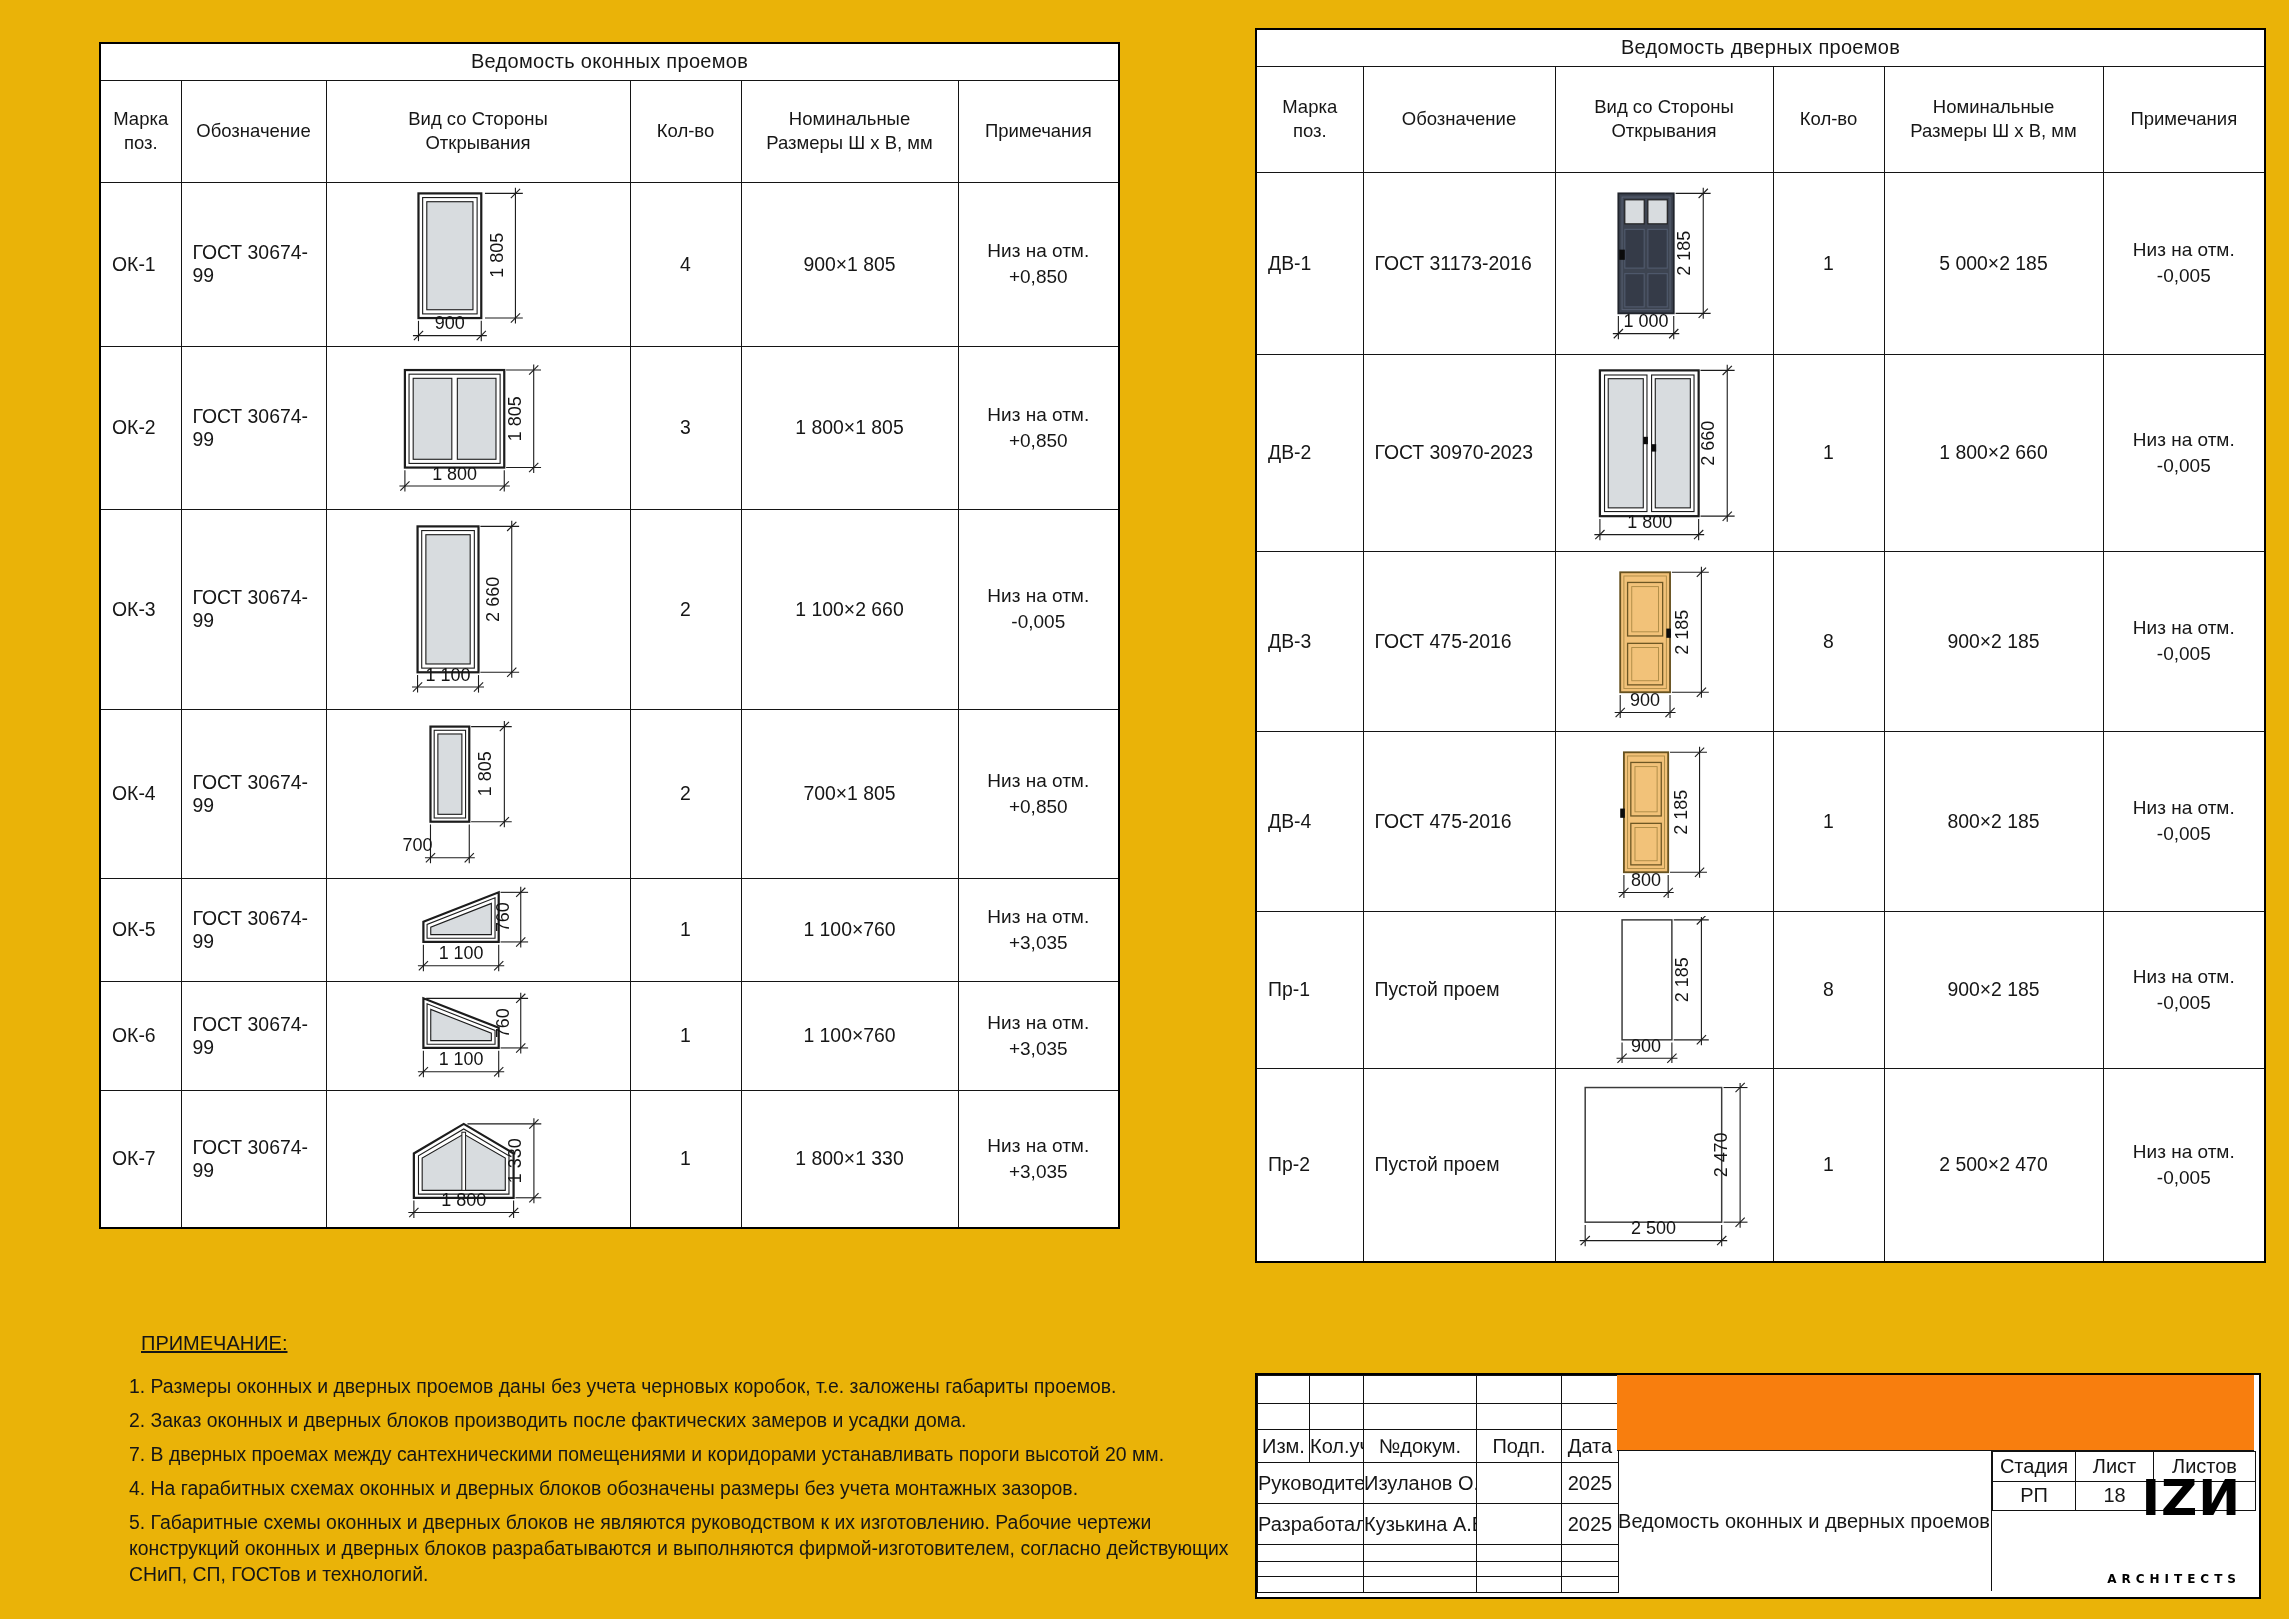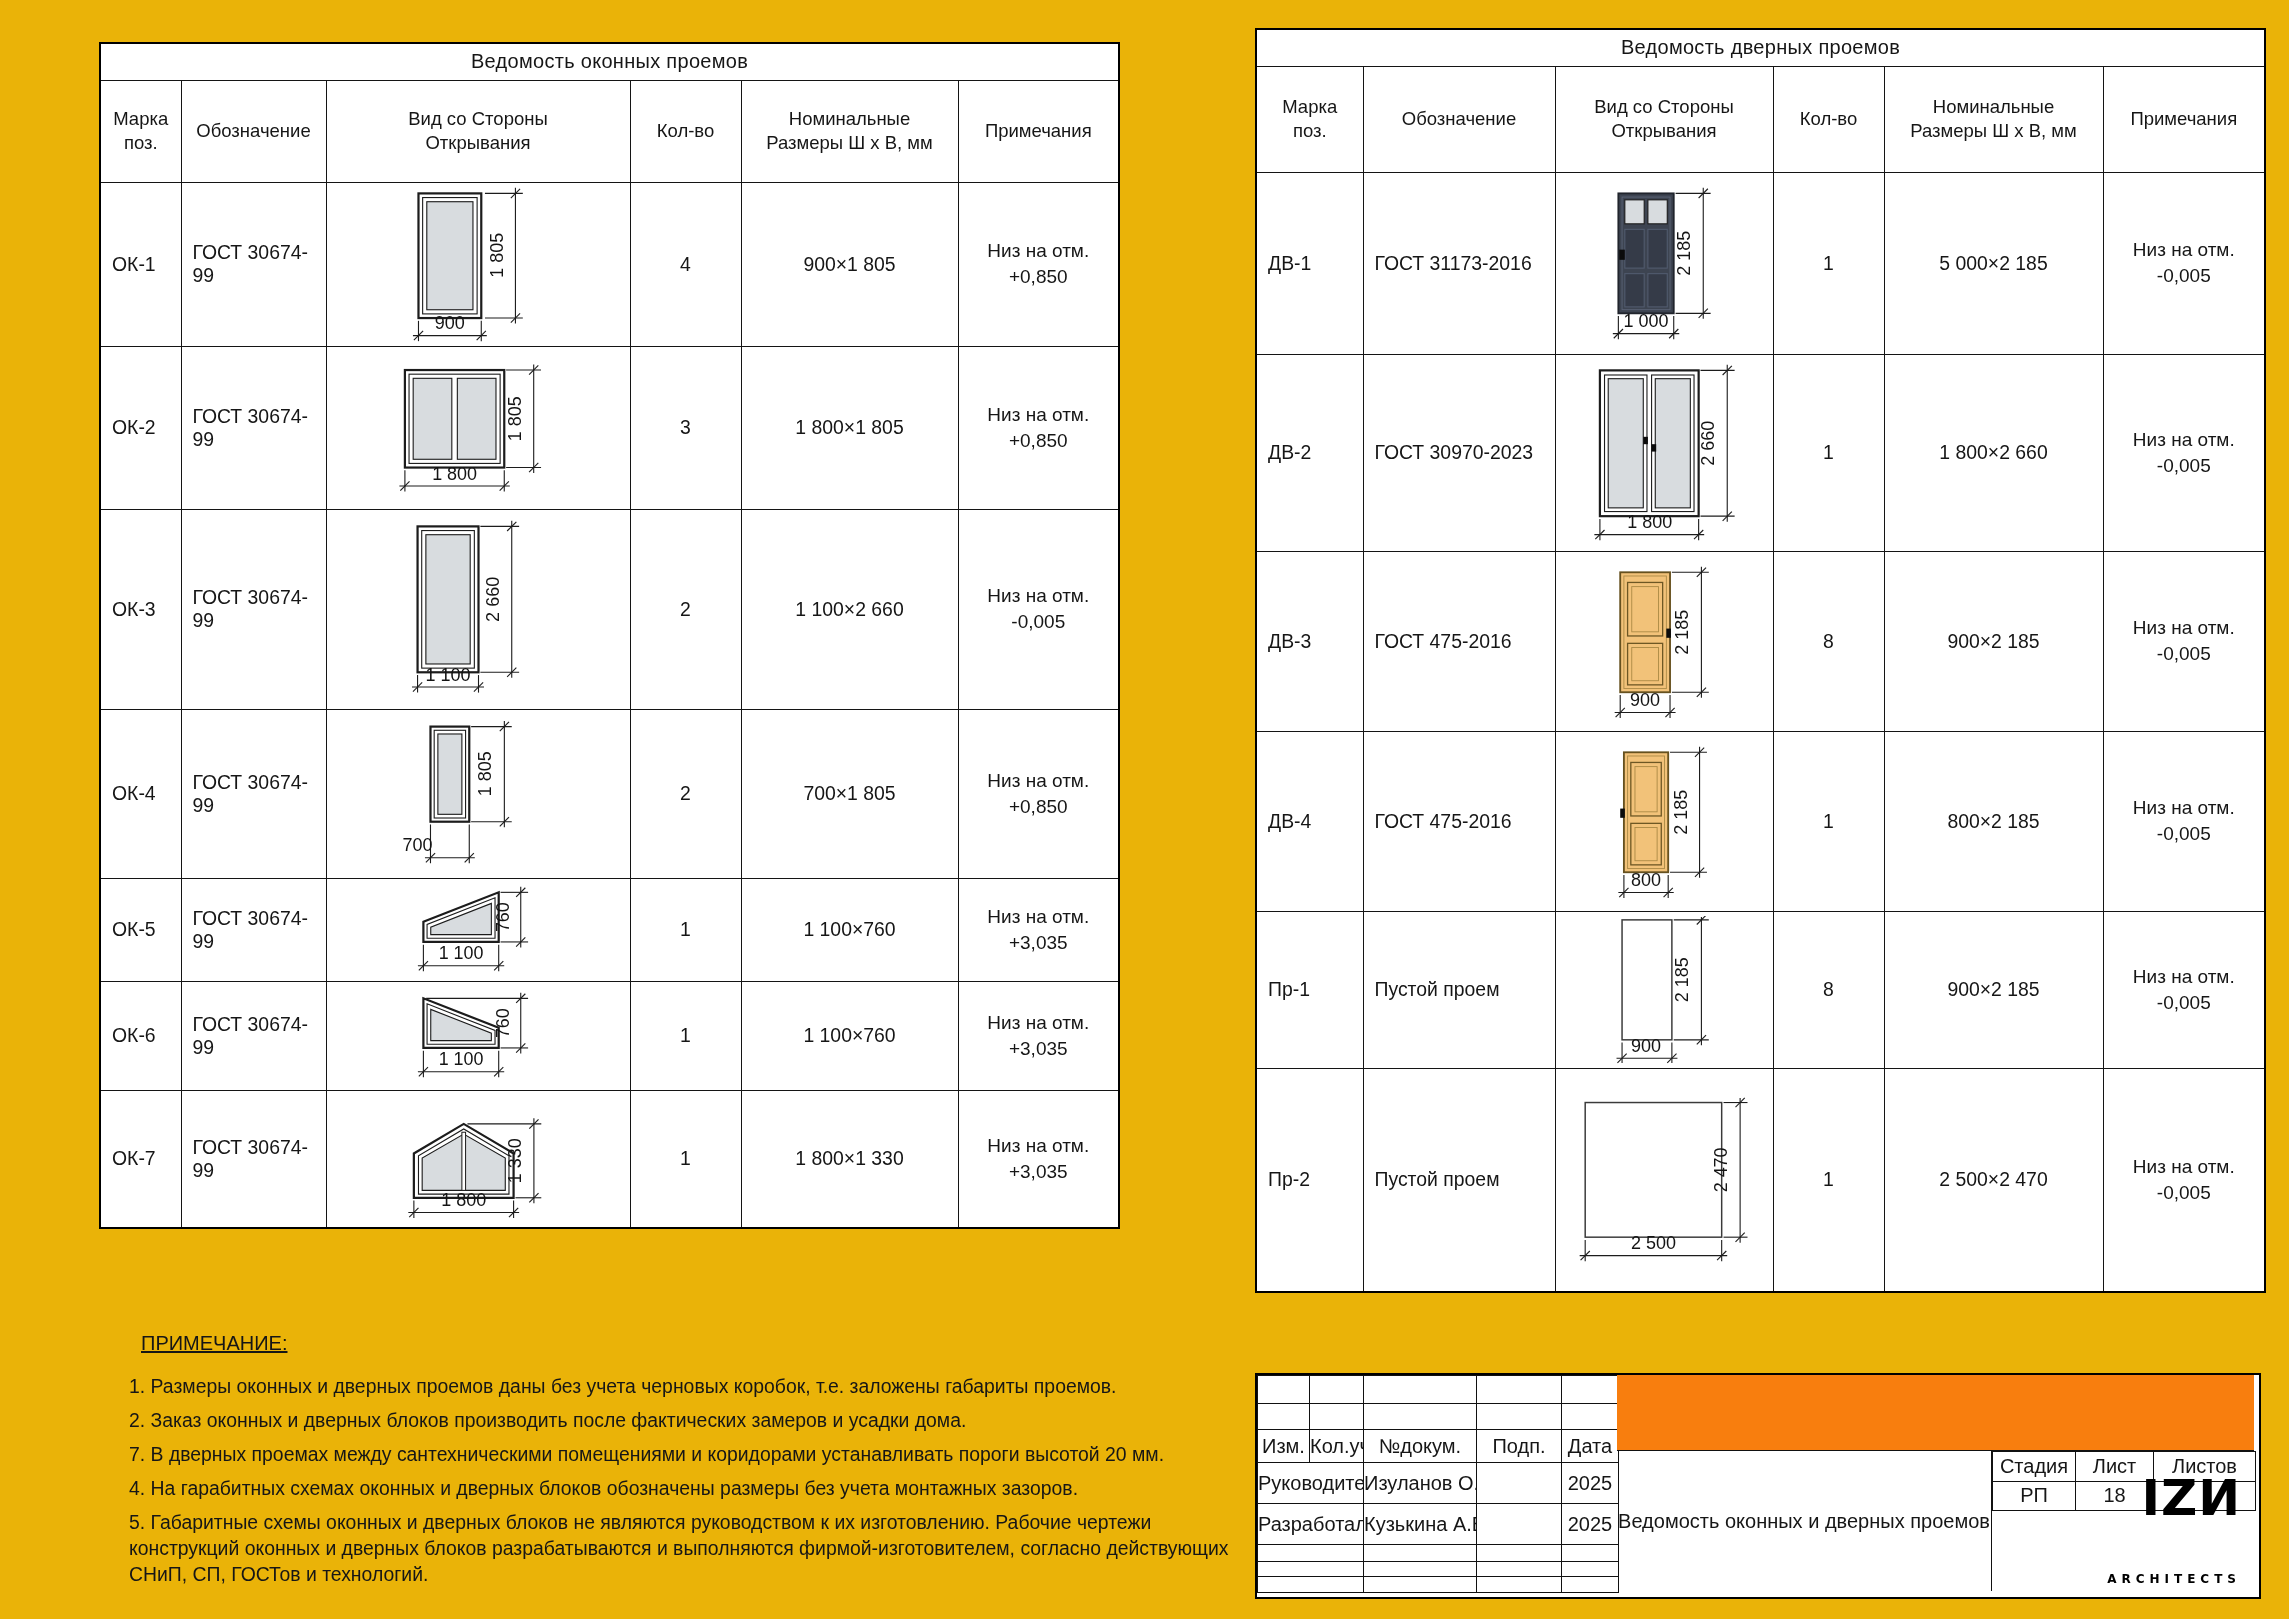--- a/index.html
+++ b/index.html
@@ -518,21 +518,21 @@
         </svg>
       </td>
       <td>8</td>
       <td>900×2 185</td>
       <td>
             <span class="note1">Низ на отм.</span>
             <span class="note2">-0,005</span>
           </td>
     </tr>
 
-    <tr style="height:224px">
+    <tr style="height:194px">
       <td class="lft">Пр-2</td>
       <td class="lft">Пустой проем</td>
       <td>
         <svg class="diag" width="203" height="166" viewBox="0 0 220 180" style="font-size:21px">
           <rect x="24" y="6" width="148" height="146" class="fr15"></rect>
           <line x1="174" y1="6" x2="200" y2="6" class="dim"></line>
               <line x1="174" y1="152" x2="200" y2="152" class="dim"></line>
           <line x1="192" y1="1" x2="192" y2="158" class="dim"></line>
               <line x1="187" y1="11" x2="197" y2="1" class="dim"></line>
               <line x1="187" y1="157" x2="197" y2="147" class="dim"></line>

